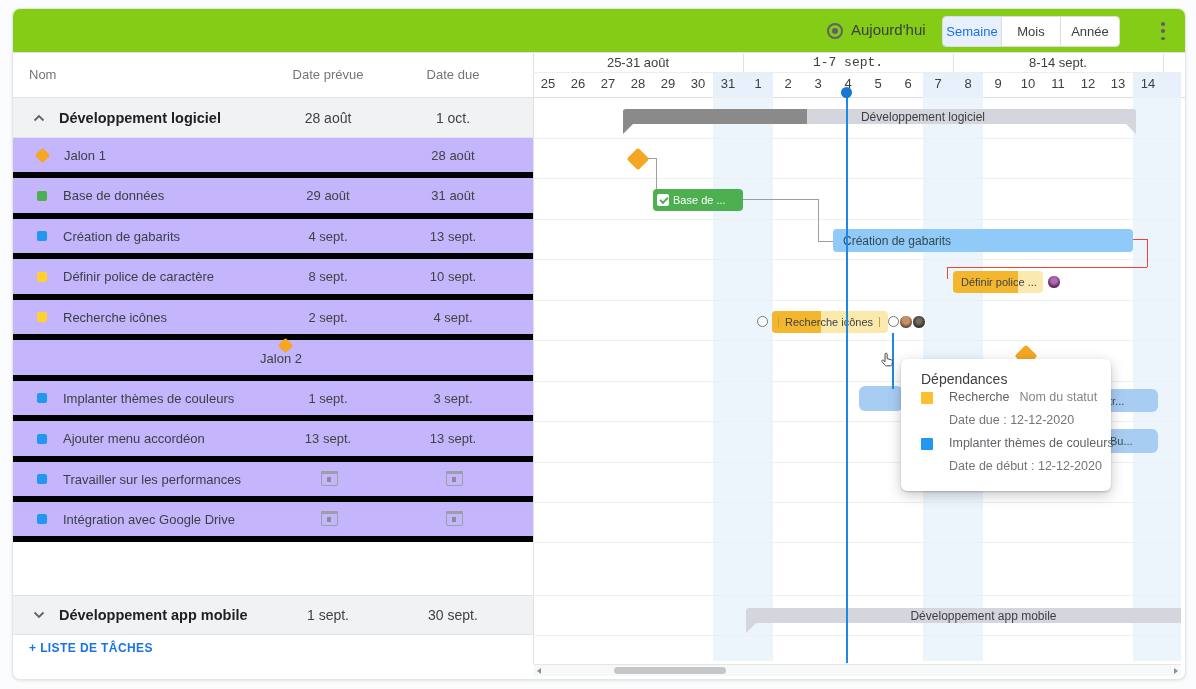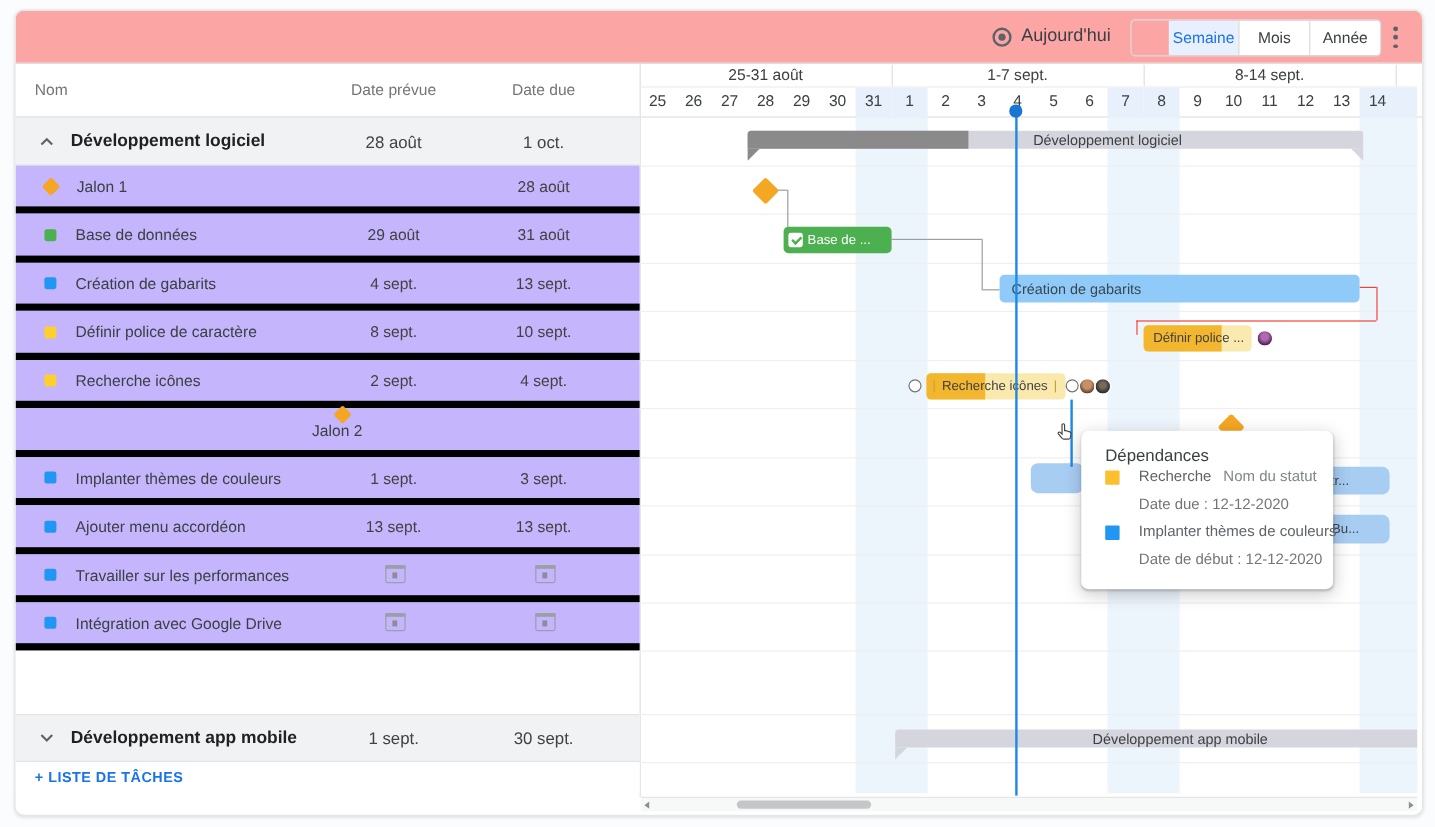--- a/index.html
+++ b/index.html
@@ -1,28 +1,28 @@
 <!DOCTYPE html>
 <html><head>
 <meta charset="utf-8">
 <style>
   html,body{margin:0;padding:0;background:#fbfcfd;font-family:"Liberation Sans",sans-serif;}
   .page{position:relative;width:1196px;height:689px;overflow:hidden;}
   .card{position:absolute;left:12px;top:8px;width:1172px;height:670px;background:#fff;
         border:1px solid #e6e6e6;border-radius:8px;box-shadow:0 1px 3px rgba(0,0,0,.10);overflow:hidden;}
 
   
-  .toolbar{position:absolute;left:0;top:0;width:100%;height:43px;border-bottom:1px solid #e2e2e2;background:#fca5a5;}
+  .toolbar{position:absolute;left:0;top:0;width:100%;height:43px;border-bottom:1px solid #e2e2e2;background:#84cc16;}
   .today-ic{position:absolute;left:814px;top:14px;width:12px;height:12px;border:2px solid #5f6368;border-radius:50%;}
   .today-ic::after{content:"";position:absolute;left:3px;top:3px;width:6px;height:6px;background:#5f6368;border-radius:50%;}
   .today-lbl{position:absolute;left:838px;top:12px;font-size:15px;color:#3c4043;}
   .views{position:absolute;left:929px;top:7px;height:29px;display:flex;border:1px solid #dadce0;border-radius:4px;overflow:hidden;}
   .views .vbtn{width:58px;line-height:29px;text-align:center;font-size:13px;color:#3c4043;background:#fff;border-left:1px solid #dadce0;cursor:pointer;}
   .views .vbtn:first-child{border-left:none;}
-  .views .vbtn.active{background:#e8f0fe;color:#1a73e8;margin-left:31px;}
+  .views .vbtn.active{background:#e8f0fe;color:#1a73e8;}
   .kebab{position:absolute;left:1142px;top:13px;width:16px;height:18px;display:flex;flex-direction:column;align-items:center;justify-content:space-between;cursor:pointer;}
   .kebab i{width:3.5px;height:3.5px;border-radius:50%;background:#5f6368;}
 
   
   .thead-border{position:absolute;left:0;top:88px;width:100%;height:0;border-top:1px solid #e0e0e0;}
   .col-head{position:absolute;top:58px;font-size:13px;color:#757575;}
   .ch-nom{left:16px;}
   .ch-planned{left:265px;width:100px;text-align:center;}
   .ch-due{left:390px;width:100px;text-align:center;}
   .vdivider{position:absolute;left:520px;top:43px;width:0;height:612px;border-left:1px solid #e0e0e0;}
@@ -216,21 +216,21 @@
 
   <div class="chart">
 
     <div class="hcell" style="left:180px;"></div>
     <div class="hcell" style="left:210px;"></div>
     <div class="hcell" style="left:390px;"></div>
     <div class="hcell" style="left:420px;"></div>
     <div class="hcell" style="left:600px;width:48px;"></div>
 
     <span class="wlabel" style="left:105px;">25-31 août</span>
-    <span class="wlabel" style="left:315px;">1-7 sept.</span>
+    <span class="wlabel" style="left:315px;font-family:Liberation Mono, monospace;">1-7 sept.</span>
     <span class="wlabel" style="left:525px;">8-14 sept.</span>
     <span class="wk-sep" style="left:210px;"></span>
     <span class="wk-sep" style="left:420px;"></span>
     <span class="wk-sep" style="left:630px;"></span>
     <div class="wk-underline"></div>
 
     <span class="day" style="left:0px;">25</span>
     <span class="day" style="left:30px;">26</span>
     <span class="day" style="left:60px;">27</span>
     <span class="day" style="left:90px;">28</span>

